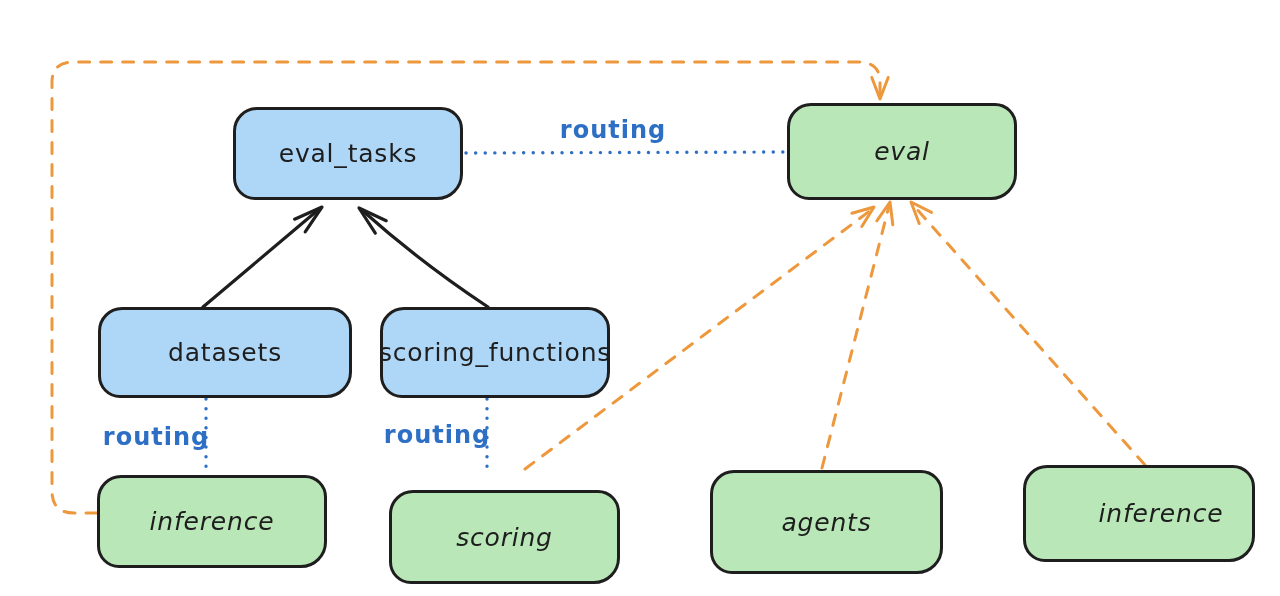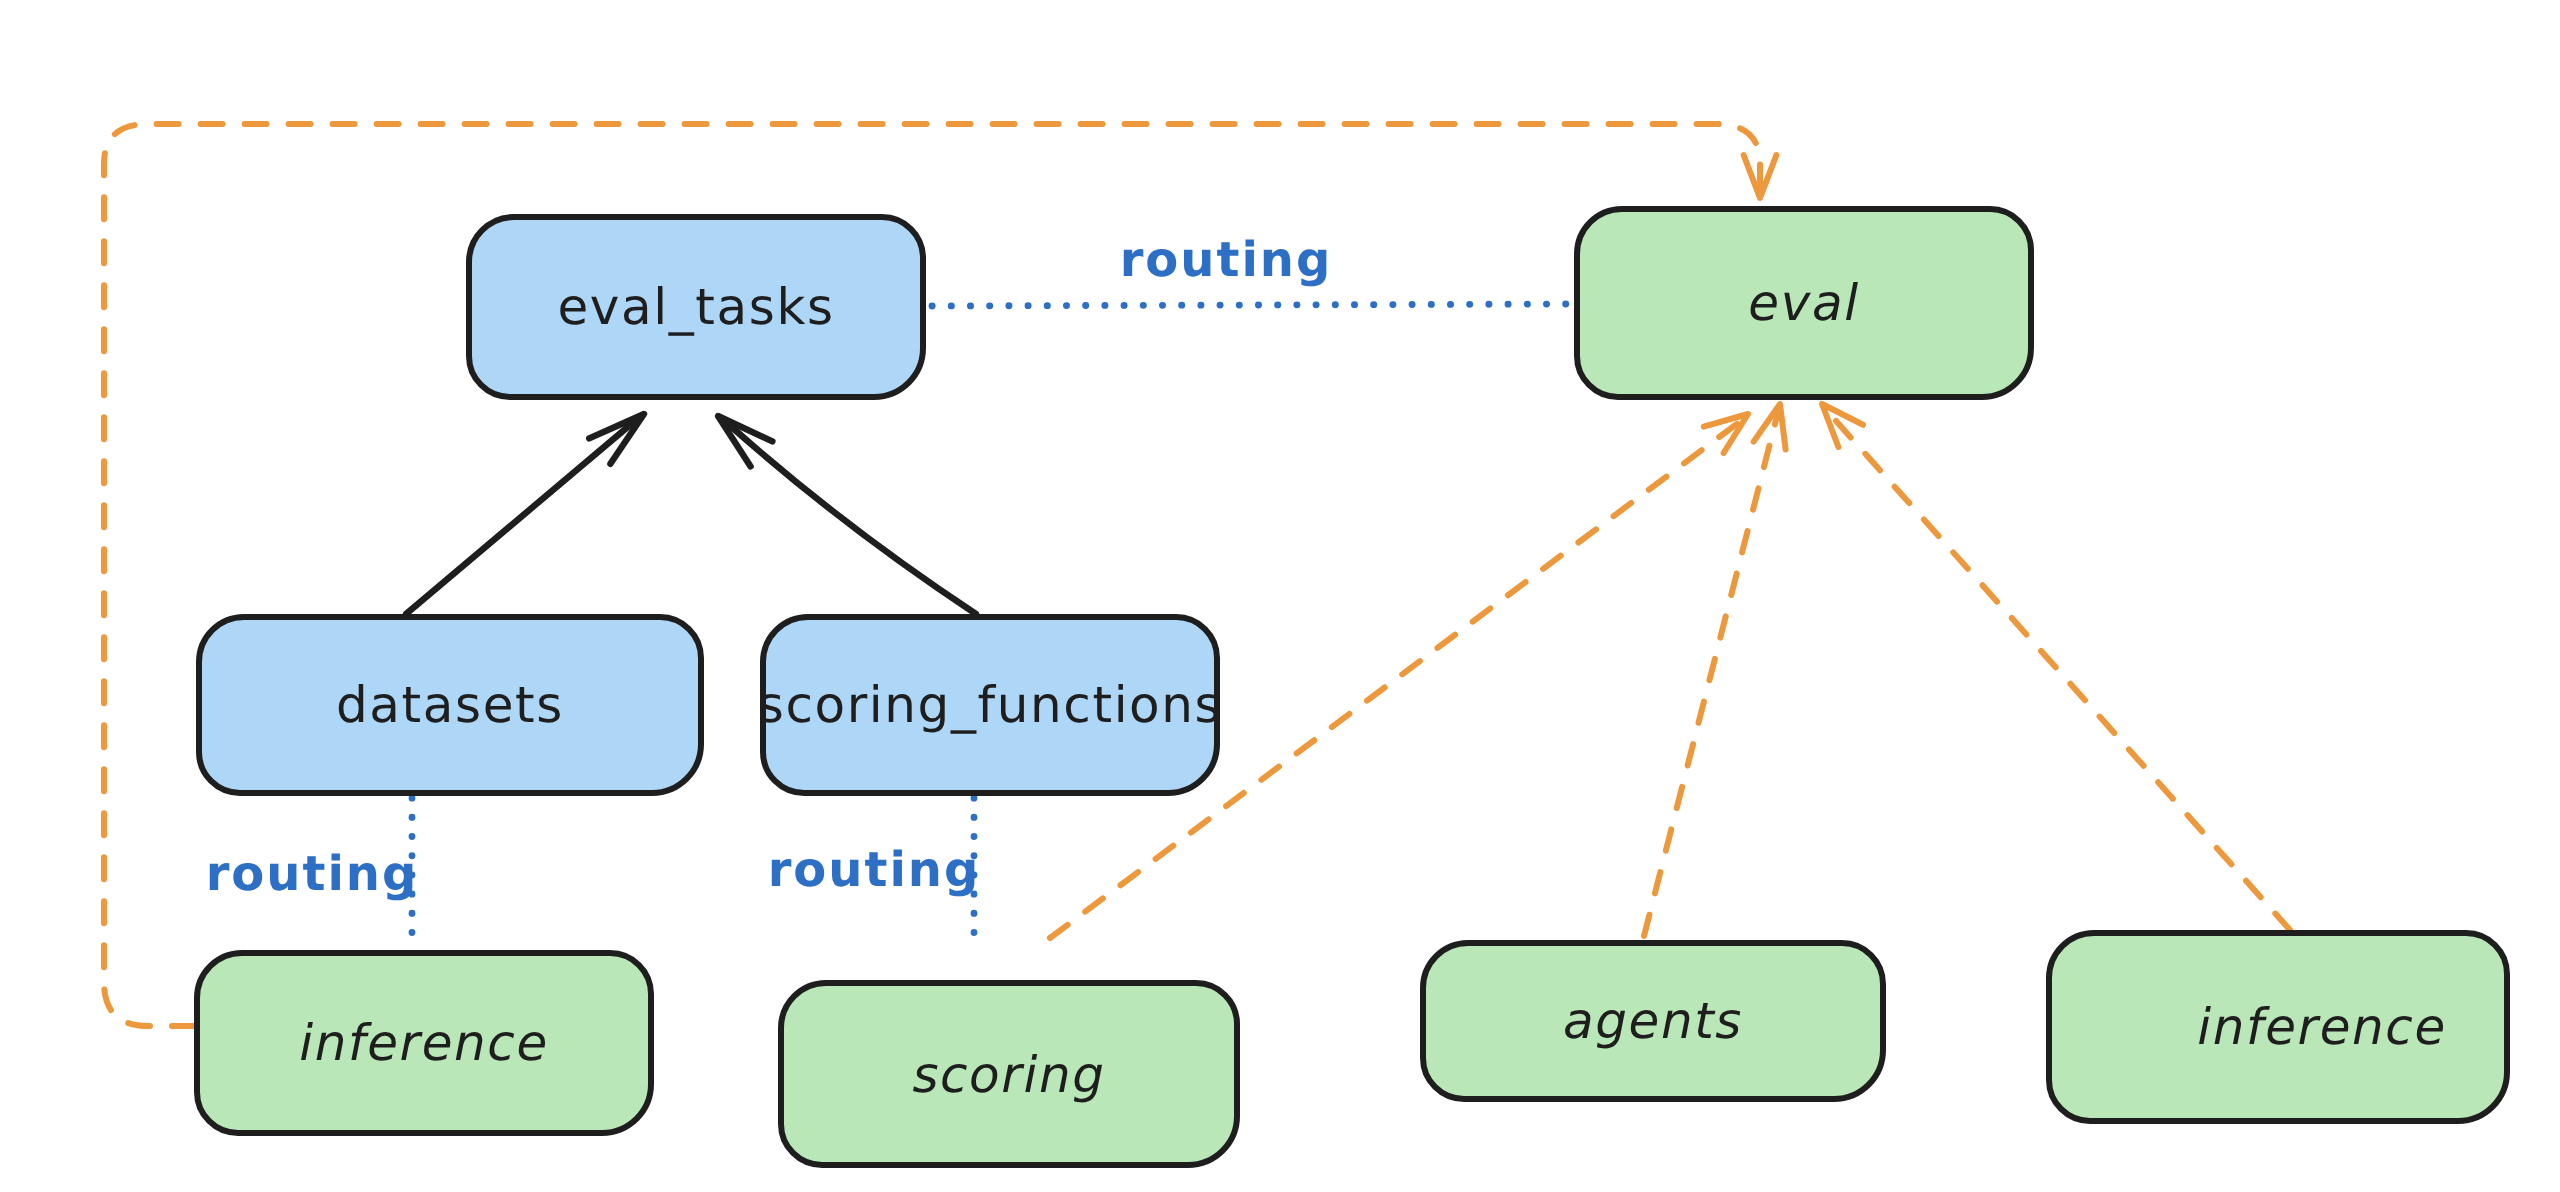--- a/index.html
+++ b/index.html
@@ -84,21 +84,21 @@
   </div>
 
   <div class="node green" style="left:97px;top:475px;width:230px;height:93px;">
     <span>inference</span>
   </div>
 
   <div class="node green" style="left:389px;top:474px;width:231px;height:94px;margin-top:16px;">
     <span>scoring</span>
   </div>
 
-  <div class="node green" style="left:710px;top:470px;width:233px;height:81px;">
+  <div class="node green" style="left:710px;top:470px;width:233px;height:104px;">
     <span>agents</span>
   </div>
 
   <div class="node green" style="left:1023px;top:465px;width:232px;height:97px;padding-left:44px;">
     <span>inference</span>
   </div>
 
   <span class="edge-label" style="left:613px;top:130px;">routing</span>
 
   <span class="edge-label" style="left:156px;top:437px;">routing</span>

